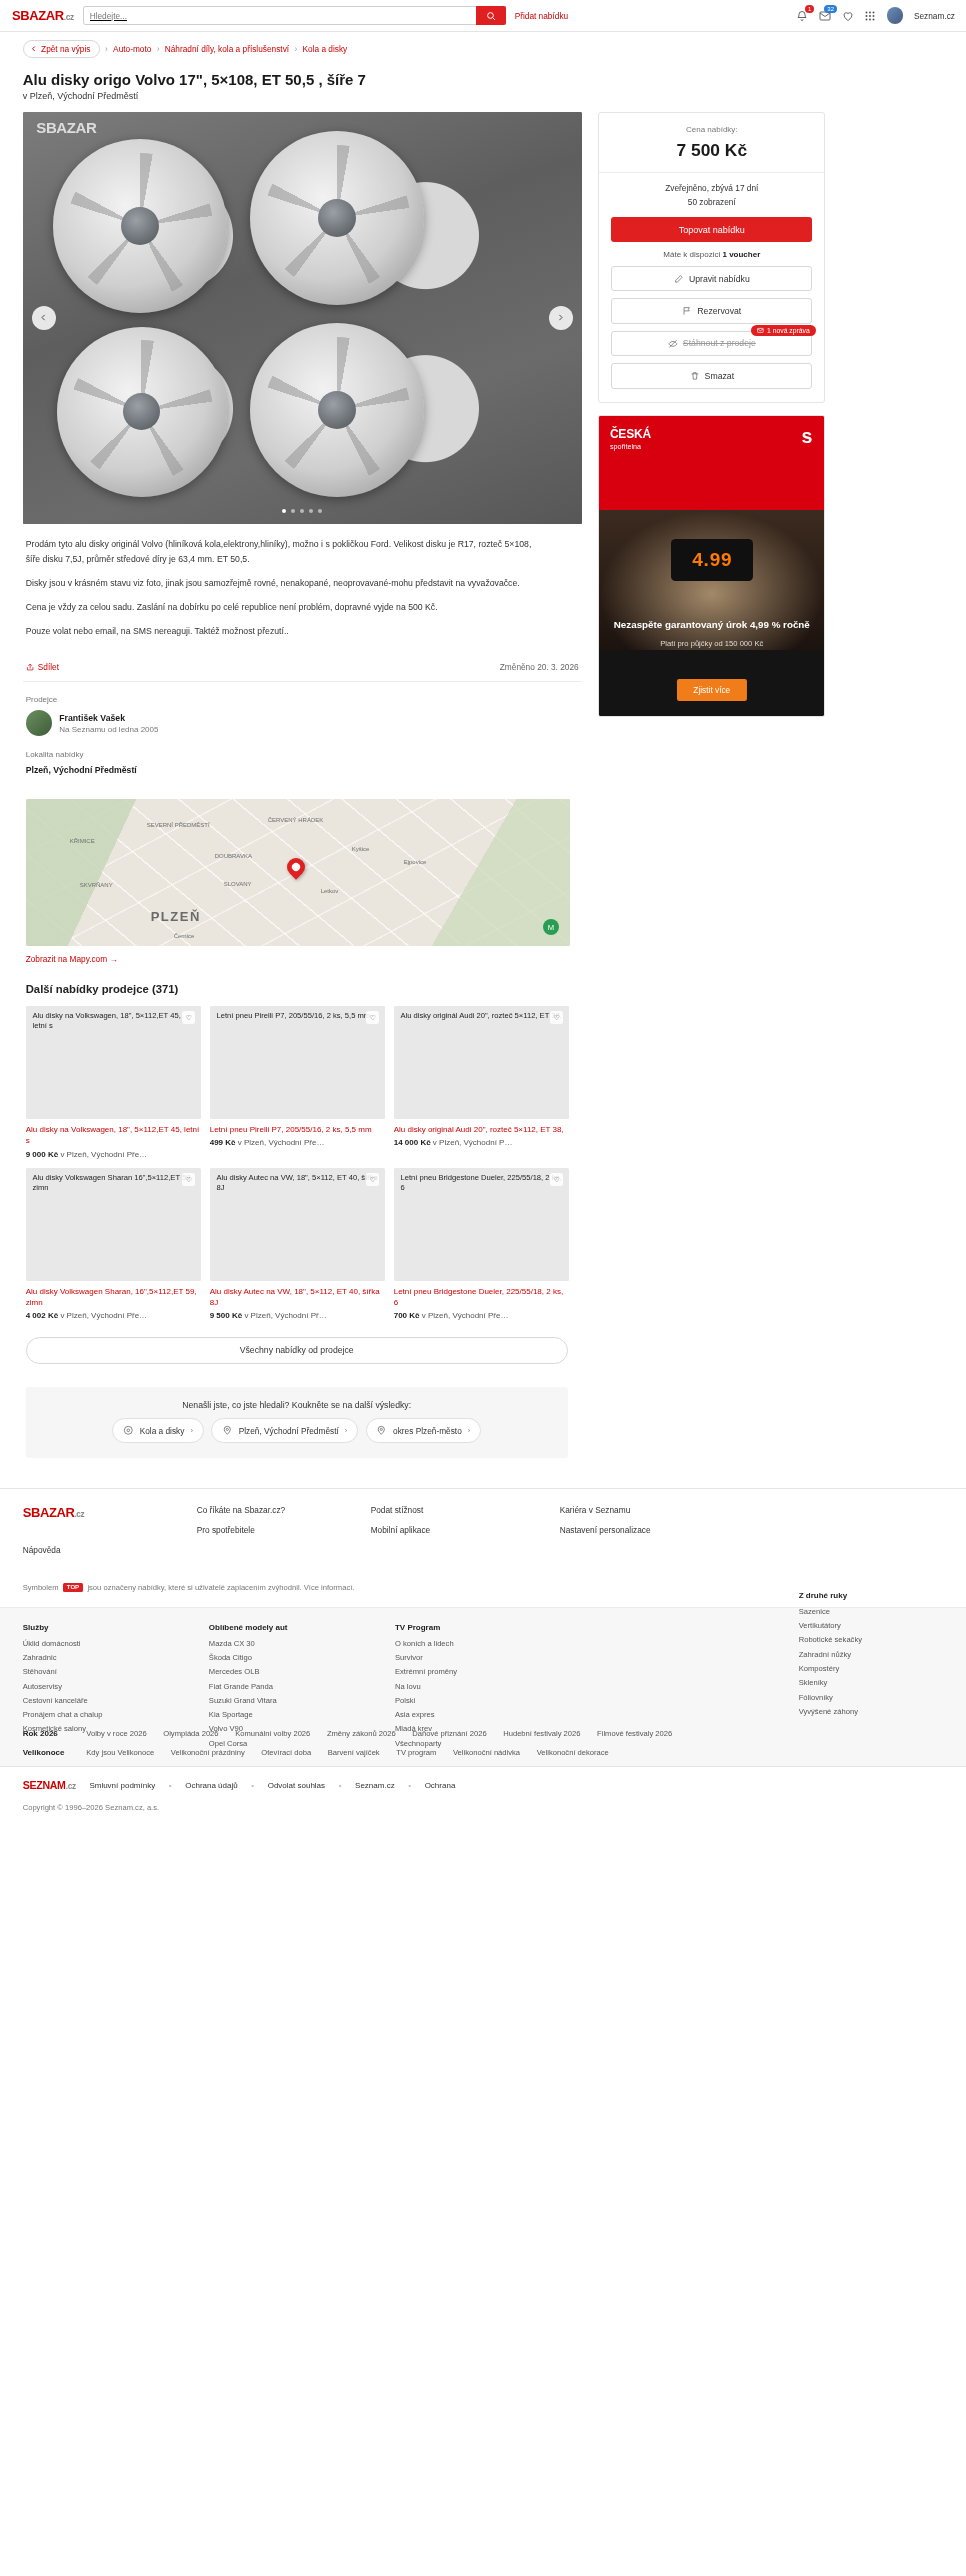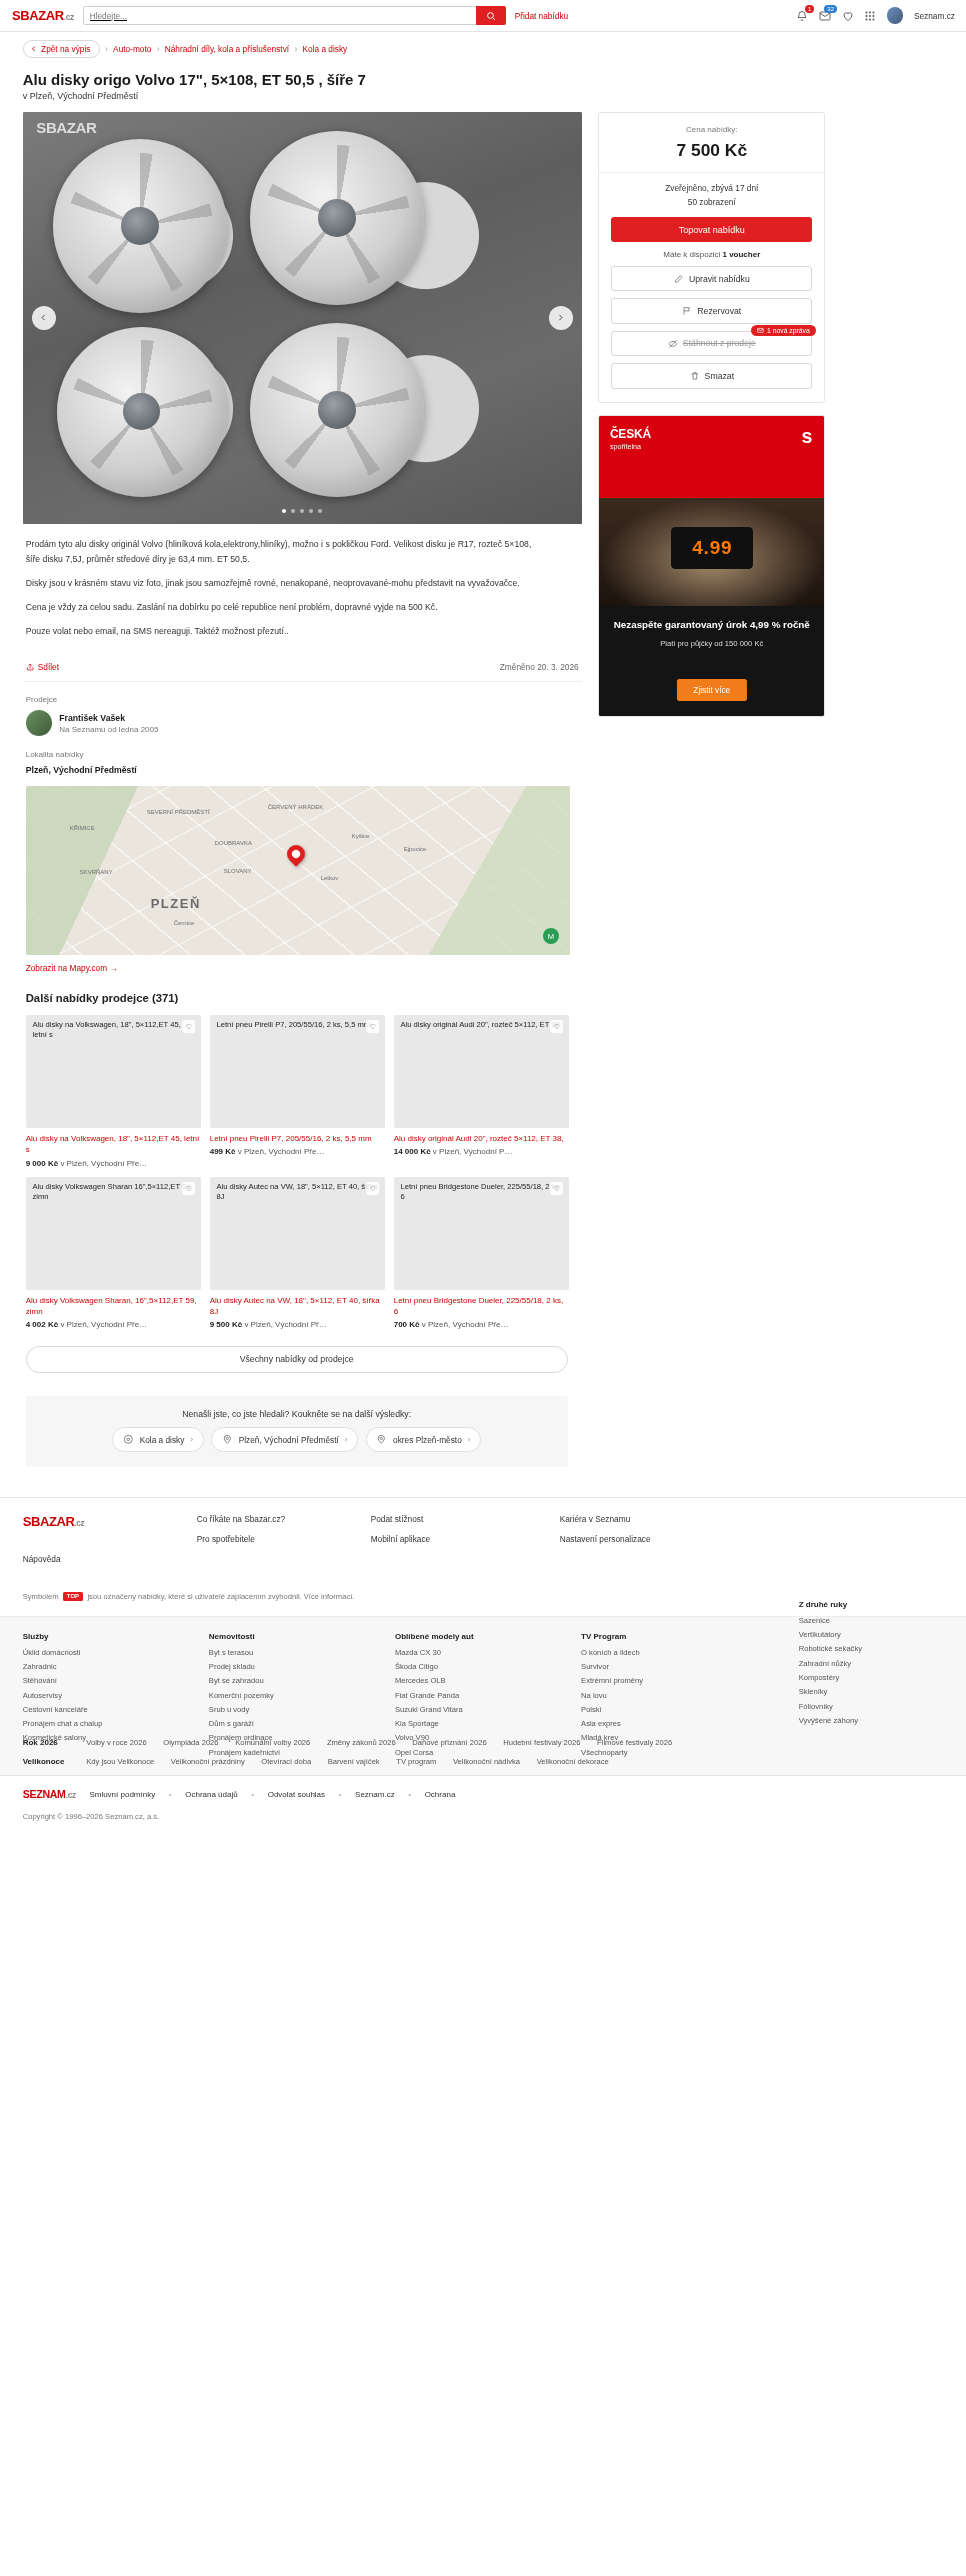--- a/index.html
+++ b/index.html
@@ -176,22 +176,22 @@
     width:26px; height:26px; border-radius:50%;
     background: linear-gradient(135deg,#6b8f5f,#3e5c3a);
   }
   .seller-name { font-size:8.7px; font-weight:bold; color:#1a1a1a; }
   .seller-since { font-size:8px; color:#777; margin-top:1.5px; }
   .loc-value { font-size:8.7px; font-weight:bold; padding:0 3px; color:#1a1a1a;}
 
   
   .map {
     position:relative;
-    margin: 11px 3px 0 3px;
-    width: 544px; height: 169px;
+    margin: 24px 3px 0 3px;
+    width: 544px; height: 147px;
     background: #e5e5e5;
     overflow:hidden; border-radius:1.5px;
   }
   .map:before {
     content:"";
     position:absolute; inset:0;
     background:
       linear-gradient(115deg, rgba(200,215,185,.85) 0 18%, transparent 18%),
       linear-gradient(300deg, rgba(205,220,190,.8) 0 22%, transparent 22%),
       repeating-linear-gradient(40deg, rgba(255,255,255,.65) 0 1.5px, transparent 1.5px 35px),
@@ -304,21 +304,21 @@
   .ad {
     margin-top: 12px; width:227px; height: 302px;
     border:0.8px solid #e4e4e4; border-radius:2.3px; overflow:hidden;
     position:relative;
     background: linear-gradient(#d8000f 0 40%, #8e1212 40% 63%, #141414 63%);
   }
   .ad-logo { position:absolute; left:10.6px; top:10.6px; color:#fff; font-weight:bold; font-size:12px; letter-spacing:-0.2px;}
   .ad-logo small { display:block; font-weight:normal; font-size:7.2px; letter-spacing:0; margin-top:0.8px;}
   .ad-s { position:absolute; right:12px; top:9px; color:#fff; font-size:19.6px; font-weight:bold; }
   .ad-photo {
-    position:absolute; left:0; right:0; top: 82px; height: 108px;
+    position:absolute; left:0; right:0; top: 94px; height: 140px;
     background:
       radial-gradient(ellipse at 50% 60%, rgba(255,220,170,.55), rgba(0,0,0,.2) 70%),
       linear-gradient(#4a3527, #241812);
   }
   .ad-clock {
     position:absolute; left: 72px; top: 29px; width: 82px; height: 42px;
     background:#101010; border-radius:4.5px;
     color:#ff7a00; font-size:19px; font-weight:bold;
     display:flex; align-items:center; justify-content:center;
     letter-spacing:0.8px;
@@ -725,31 +725,20 @@
       <h4>Služby</h4>
       <a>Úklid domácnosti</a>
       <a>Zahradnic</a>
       <a>Stěhování</a>
       <a>Autoservisy</a>
       <a>Cestovní kanceláře</a>
       <a>Pronájem chat a chalup</a>
       <a>Kosmetické salony</a>
     </div>
     <div class="fcol">
-      <h4>Nemovitosti</h4>
-      <a>Byt s terasou</a>
-      <a>Prodej skladu</a>
-      <a>Byt se zahradou</a>
-      <a>Komerční pozemky</a>
-      <a>Srub u vody</a>
-      <a>Dům s garáží</a>
-      <a>Pronájem ordinace</a>
-      <a>Pronájem kadeřnictví</a>
-    </div>
-    <div class="fcol">
       <h4>Oblíbené modely aut</h4>
       <a>Mazda CX 30</a>
       <a>Škoda Citigo</a>
       <a>Mercedes OLB</a>
       <a>Fiat Grande Panda</a>
       <a>Suzuki Grand Vitara</a>
       <a>Kia Sportage</a>
       <a>Volvo V90</a>
       <a>Opel Corsa</a>
     </div>

